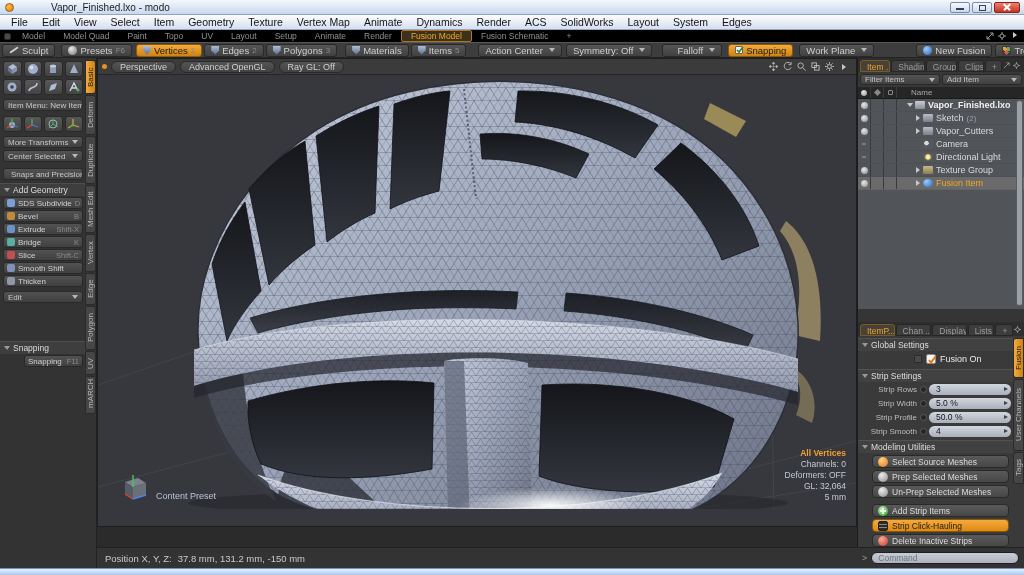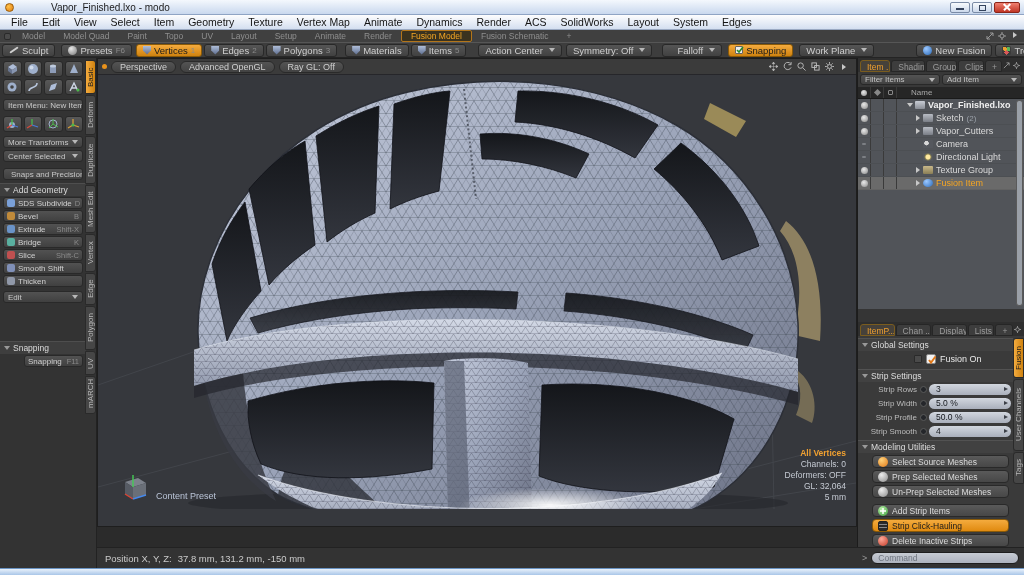--- a/index.html
+++ b/index.html
@@ -22,21 +22,21 @@
   .maxbox{position:absolute;left:6px;top:2px;width:7px;height:6px;border:1.5px solid #33425c;}
   .xbar{position:absolute;left:50%;top:50%;width:9px;height:1.6px;background:#fff;}
   .xbar.a{transform:translate(-50%,-50%) rotate(45deg);}
   .xbar.b{transform:translate(-50%,-50%) rotate(-45deg);}
   
   .menubar{position:absolute;left:0;top:15px;width:1024px;height:15px;
     background:linear-gradient(#fdfdfe,#d4dff0);display:flex;align-items:center;
     padding-left:4px;color:#141414;font-size:10.5px;border-bottom:1px solid #9aa9c2;}
   .menu-item{padding:0 7px;cursor:default;}
   
-  .tabrow{position:absolute;left:0;top:30px;width:1024px;height:12px;background:#404040;
+  .tabrow{position:absolute;left:0;top:30px;width:1024px;height:12px;background:#000000;
     display:flex;align-items:center;font-size:8.5px;color:#8f8f8f;padding-left:2px;}
   .tr-ico{width:7px;height:7px;border-radius:2px;background:#4a4a4a;margin:0 2px;border:1px solid #2a2a2a;}
   .ltab{padding:0 9px;height:11px;line-height:11px;border-radius:2px;}
   .ltab.active{color:#f5a623;border:1px solid #b3751a;background:#3a321f;height:12px;line-height:10px;}
   .tabrow-right{margin-left:auto;display:flex;gap:4px;padding-right:4px;color:#9a9a9a;font-size:8px;}
   
   .toolrow{position:absolute;left:0;top:42px;width:1024px;height:16px;background:#3d3d3d;
     border-top:1px solid #565656;border-bottom:1px solid #242424;display:flex;align-items:center;font-size:9.5px;}
   .tbtn{background:linear-gradient(#555,#414141);border:1px solid #282828;border-radius:3px;
     height:13px;display:flex;align-items:center;gap:3px;padding:0 6px;color:#cfcfcf;white-space:nowrap;}

